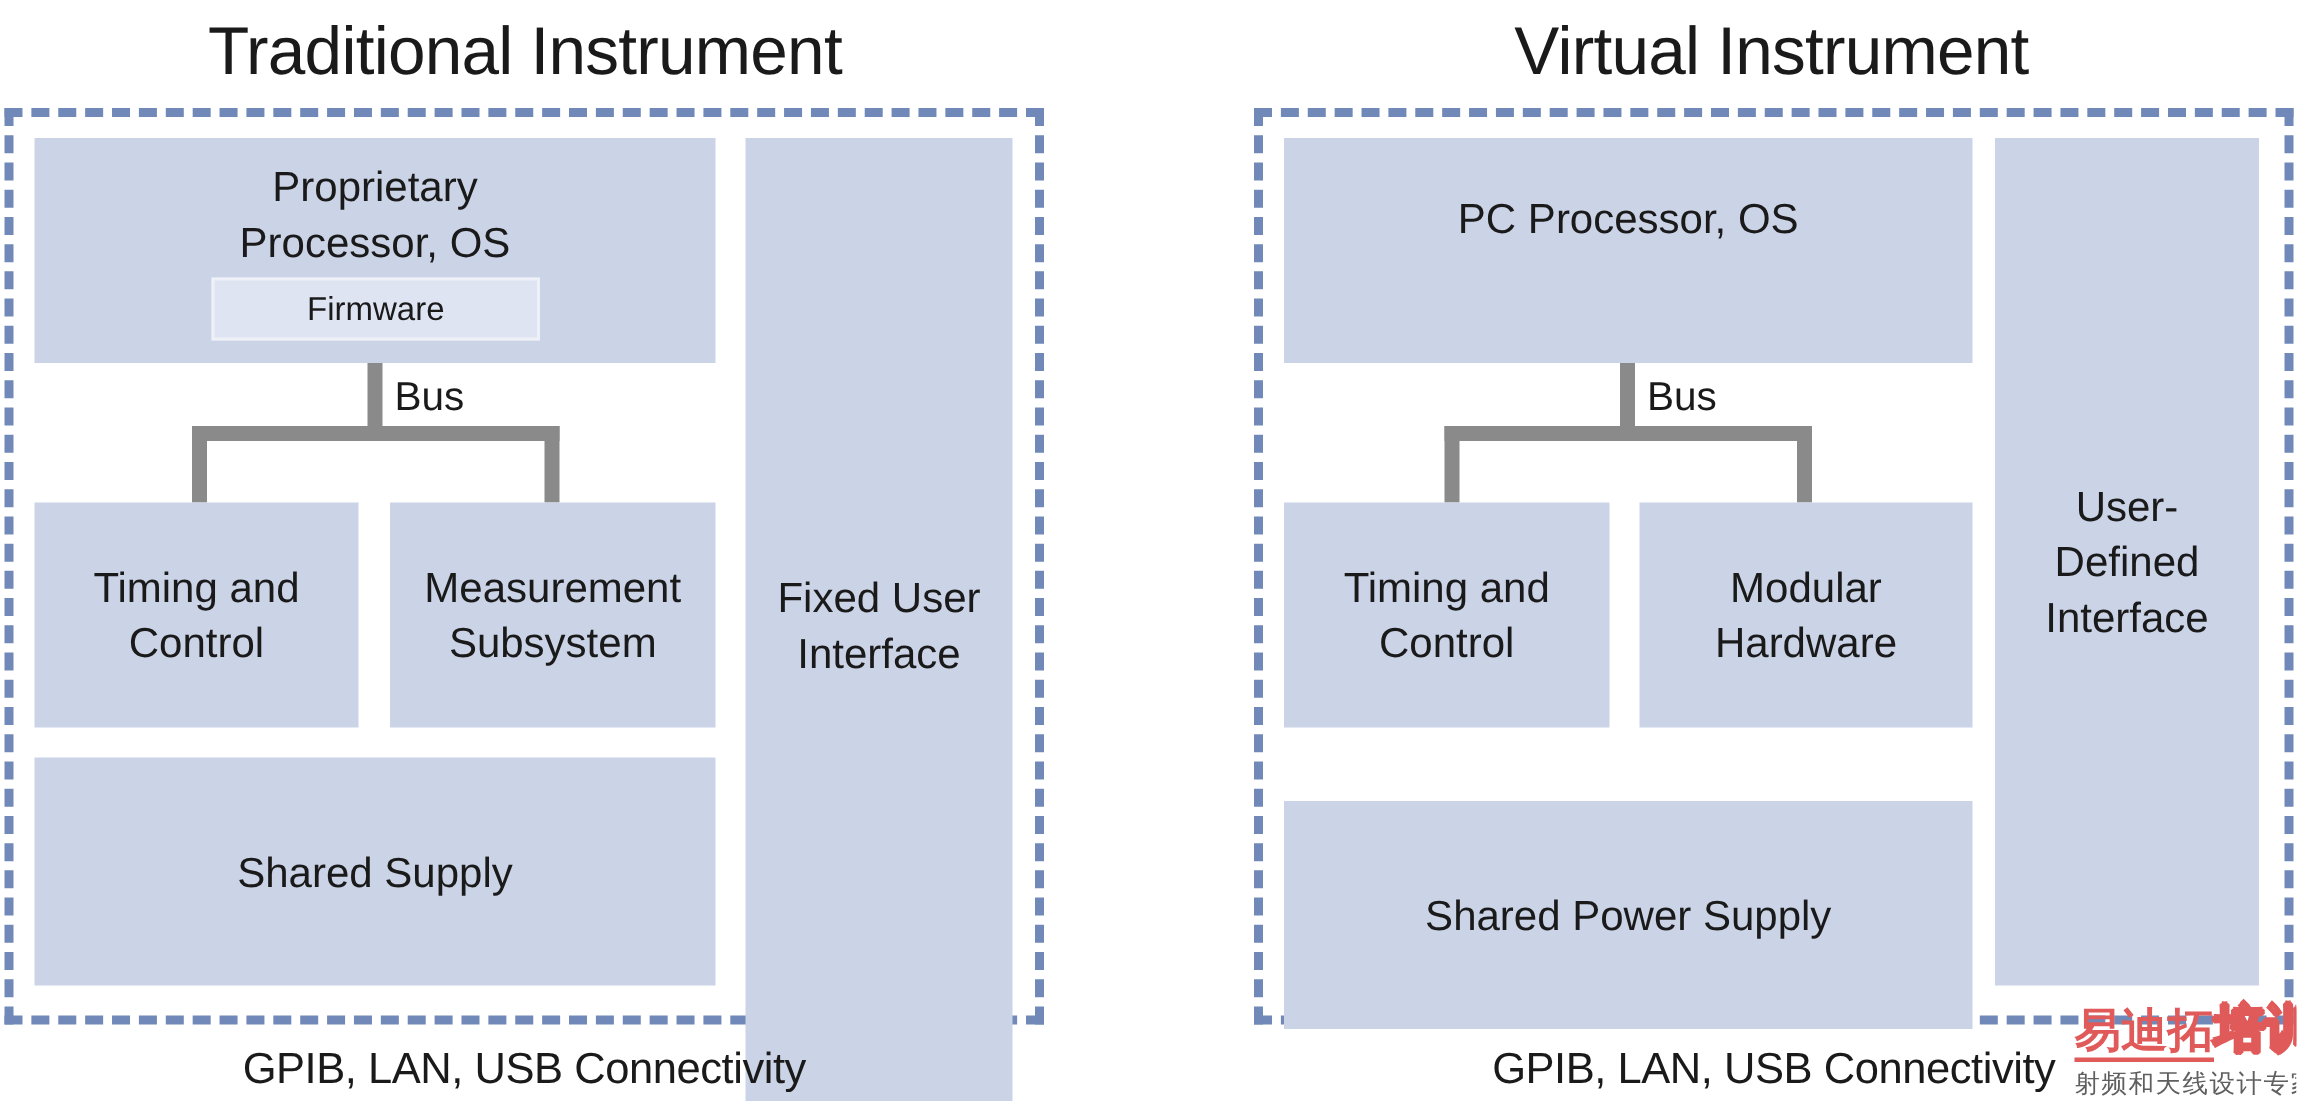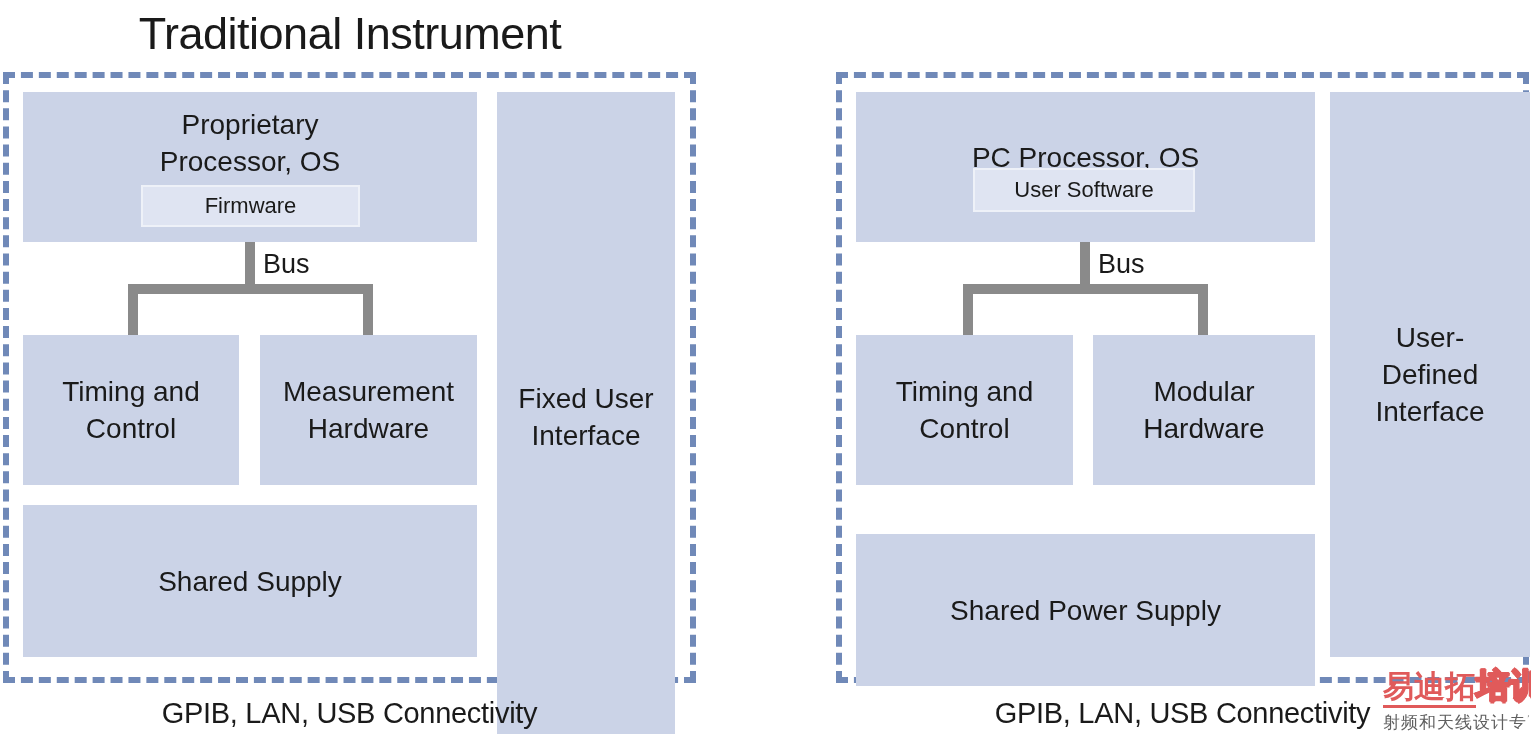--- a/index.html
+++ b/index.html
@@ -11,21 +11,20 @@
     --text:#1a1a1a;
     --logo-red:#e05a5a;
     --tagline-gray:#5f5f5f;
   }
   html,body{margin:0;padding:0;background:#fff;}
   .canvas{
     position:relative;width:1531px;height:734px;background:#fff;
     overflow:hidden;
     font-family:"Liberation Sans","DejaVu Sans",sans-serif;
     color:var(--text);
-    border-radius:29px;
   }
   .abs{position:absolute;box-sizing:border-box;}
   .panel-title{
     font-size:45px;font-weight:400;letter-spacing:-0.5px;
     text-align:center;white-space:nowrap;
   }
   .boundary{
     border:6px dashed var(--dash);
     width:693px;height:611px;
   }
@@ -91,46 +90,46 @@
 
   <div class="abs bus-part" style="left:245px;top:242px;width:10px;height:52px;"></div>
   <div class="abs bus-label" style="left:263px;top:251px;">Bus</div>
   <div class="abs bus-part" style="left:128px;top:284px;width:245px;height:10px;"></div>
   <div class="abs bus-part" style="left:128px;top:284px;width:10px;height:51px;"></div>
   <div class="abs bus-part" style="left:363px;top:284px;width:10px;height:51px;"></div>
 
   <div class="abs box" style="left:23px;top:335px;width:216px;height:150px;">Timing and
 Control</div>
   <div class="abs box" style="left:260px;top:335px;width:217px;height:150px;">Measurement
-Hardware</div>
+Subsystem</div>
   <div class="abs box" style="left:497px;top:92px;width:178px;height:649px;">Fixed User
 Interface</div>
   <div class="abs box" style="left:23px;top:505px;width:454px;height:152px;">Shared Supply</div>
 
   <div class="abs caption" style="left:3px;top:697px;width:693px;">GPIB, LAN, USB Connectivity</div>
 
+  <div class="abs panel-title" style="left:831px;top:8px;width:700px;">Virtual Instrument</div>
 
   <div class="abs boundary" style="left:836px;top:72px;"></div>
 
   <div class="abs proc-box" style="left:856px;top:92px;width:459px;height:150px;">
-    <div class="abs proc-title" style="left:0px;top:47px;">PC Processor, OS</div>
-    <div class="abs sub-box" style="left:117px;top:76px;width:222px;height:44px;">User Software</div>
+    <div class="abs proc-title" style="left:0px;top:35px;">PC Processor, OS</div>
   </div>
 
   <div class="abs bus-part" style="left:1080px;top:242px;width:10px;height:52px;"></div>
   <div class="abs bus-label" style="left:1098px;top:251px;">Bus</div>
   <div class="abs bus-part" style="left:963px;top:284px;width:245px;height:10px;"></div>
   <div class="abs bus-part" style="left:963px;top:284px;width:10px;height:51px;"></div>
   <div class="abs bus-part" style="left:1198px;top:284px;width:10px;height:51px;"></div>
 
   <div class="abs box" style="left:856px;top:335px;width:217px;height:150px;">Timing and
 Control</div>
   <div class="abs box" style="left:1093px;top:335px;width:222px;height:150px;">Modular
 Hardware</div>
-  <div class="abs box" style="left:1330px;top:92px;width:200px;height:565px;">User-
+  <div class="abs box" style="left:1330px;top:92px;width:176px;height:565px;">User-
 Defined
 Interface</div>
   <div class="abs box" style="left:856px;top:505px;width:459px;height:152px;margin-top:29px;">Shared Power Supply</div>
 
   <div class="abs caption" style="left:836px;top:697px;width:693px;">GPIB, LAN, USB Connectivity</div>
 
   <div class="abs" style="left:1383px;top:663px;width:160px;">
     <div class="watermark-logo">
       <span class="logo-solid">易迪拓</span><span class="logo-outline">培训</span>
     </div>

